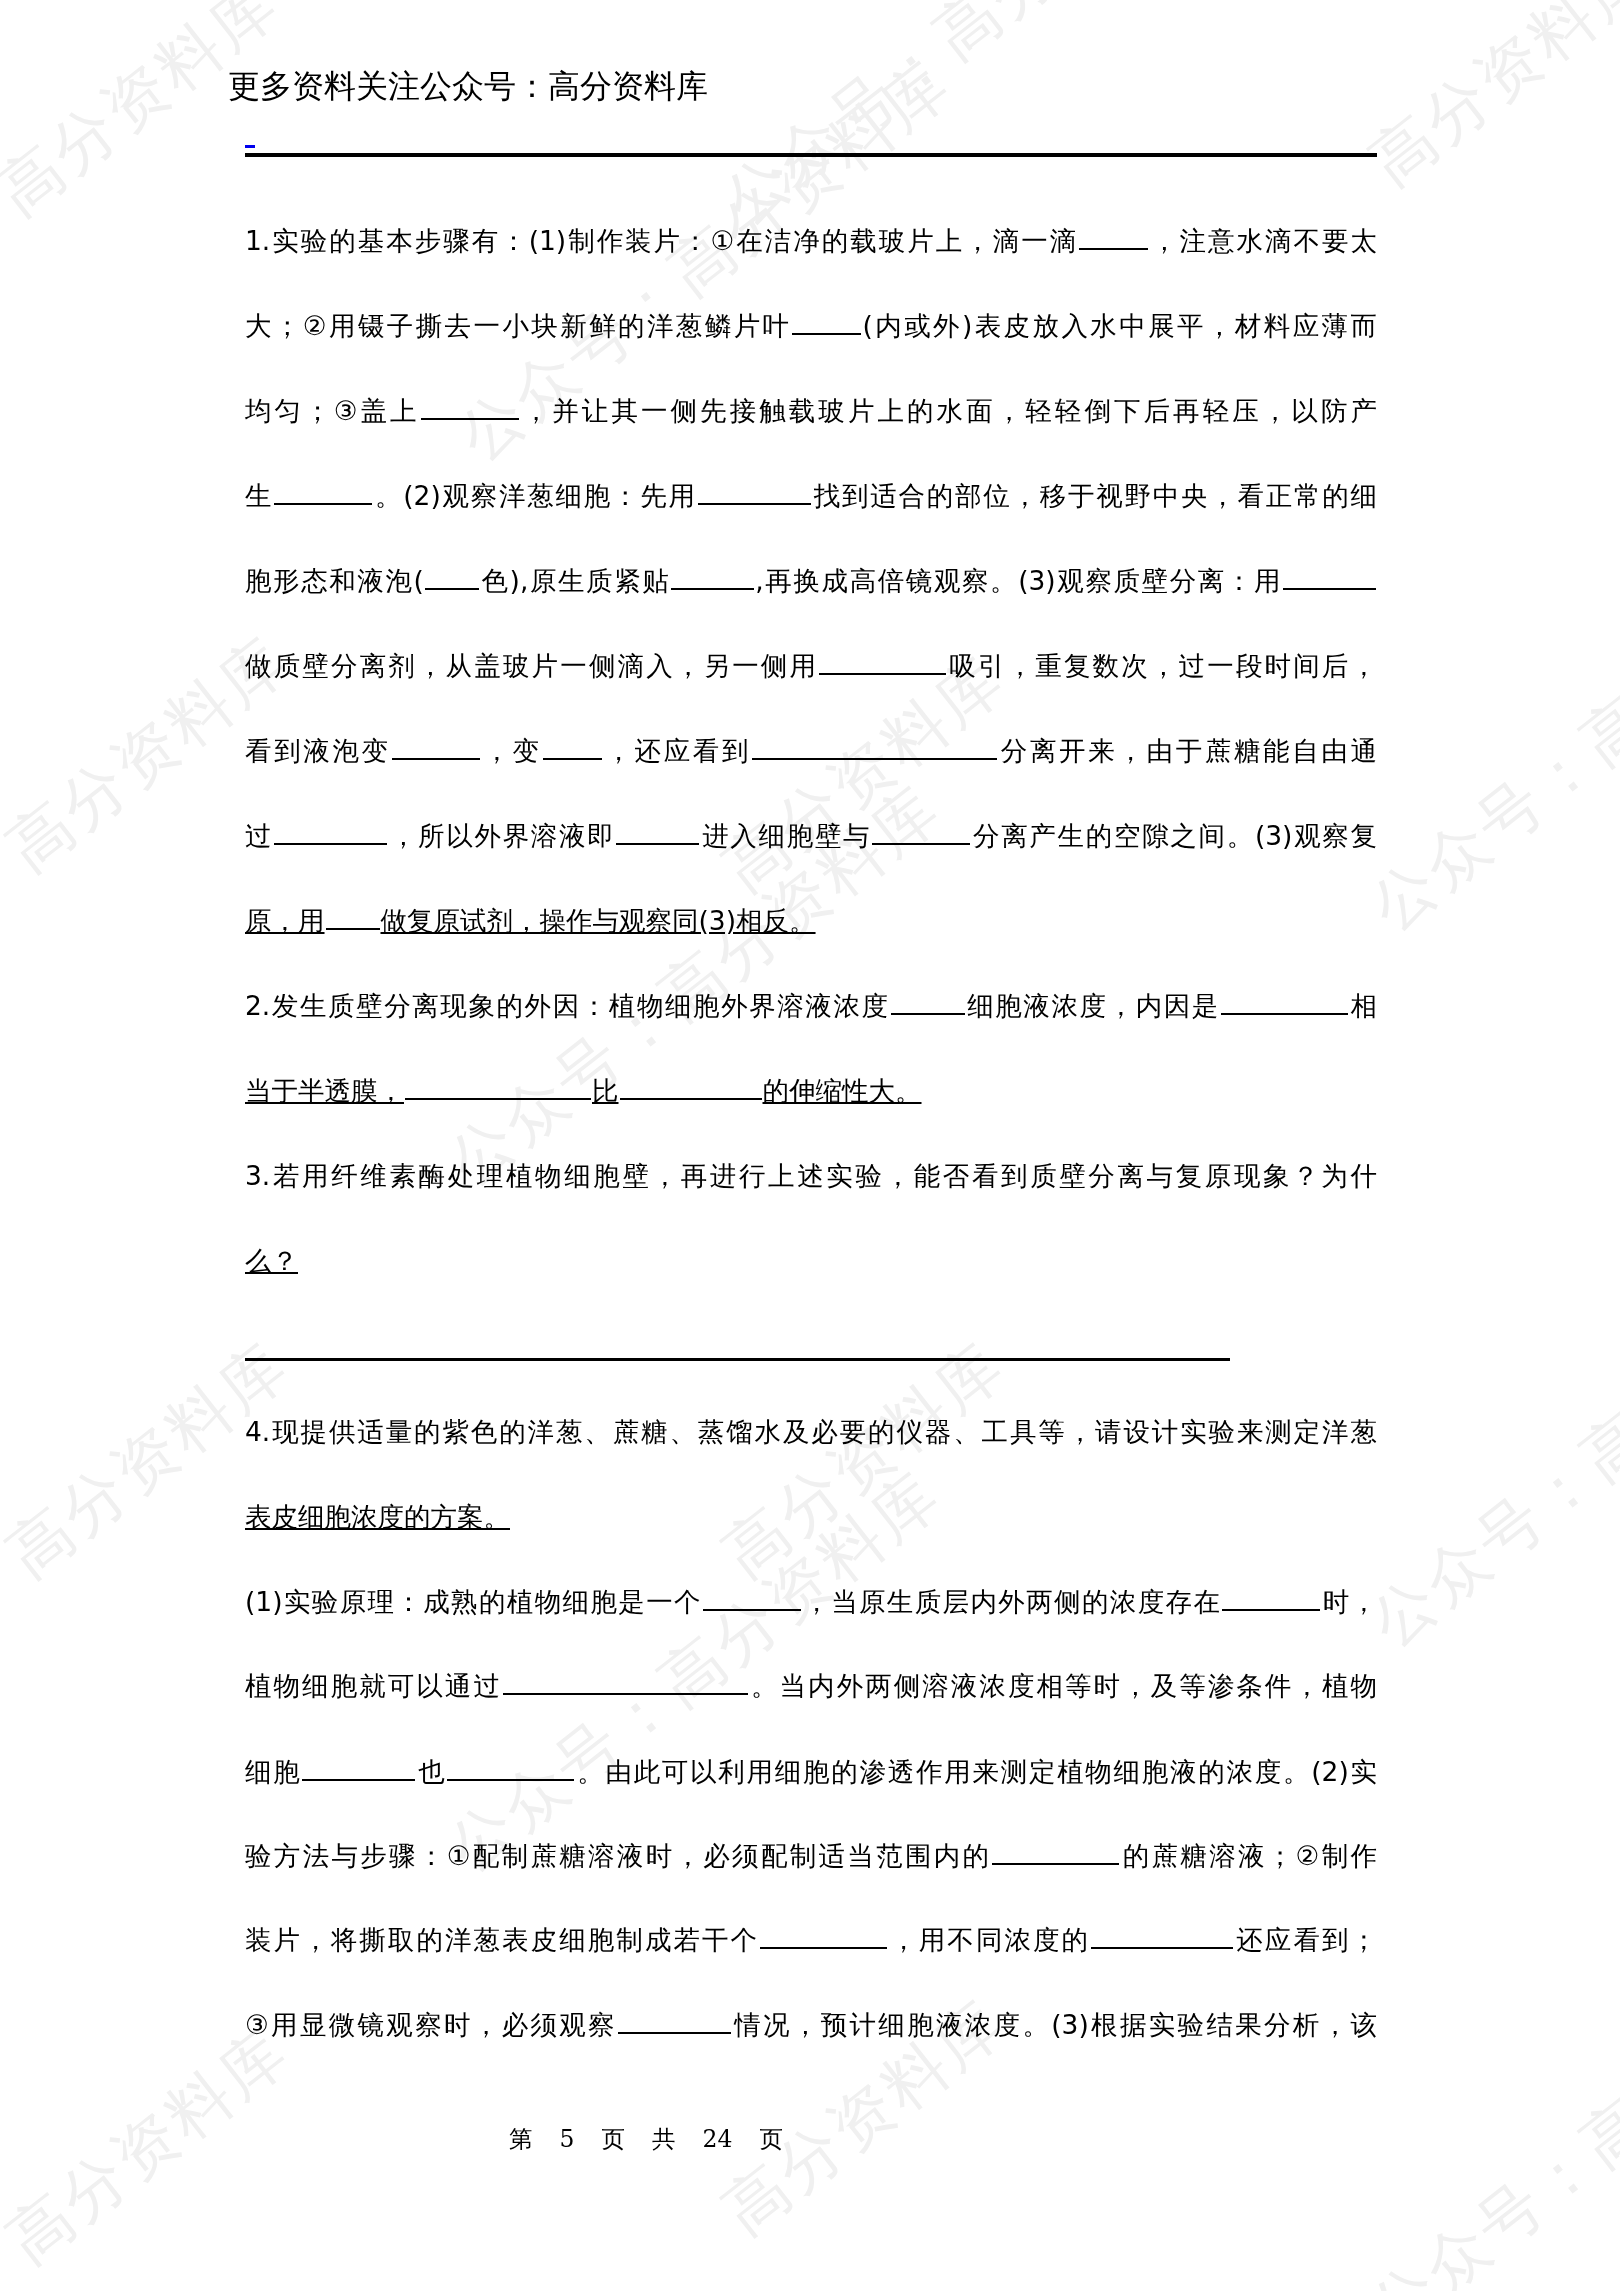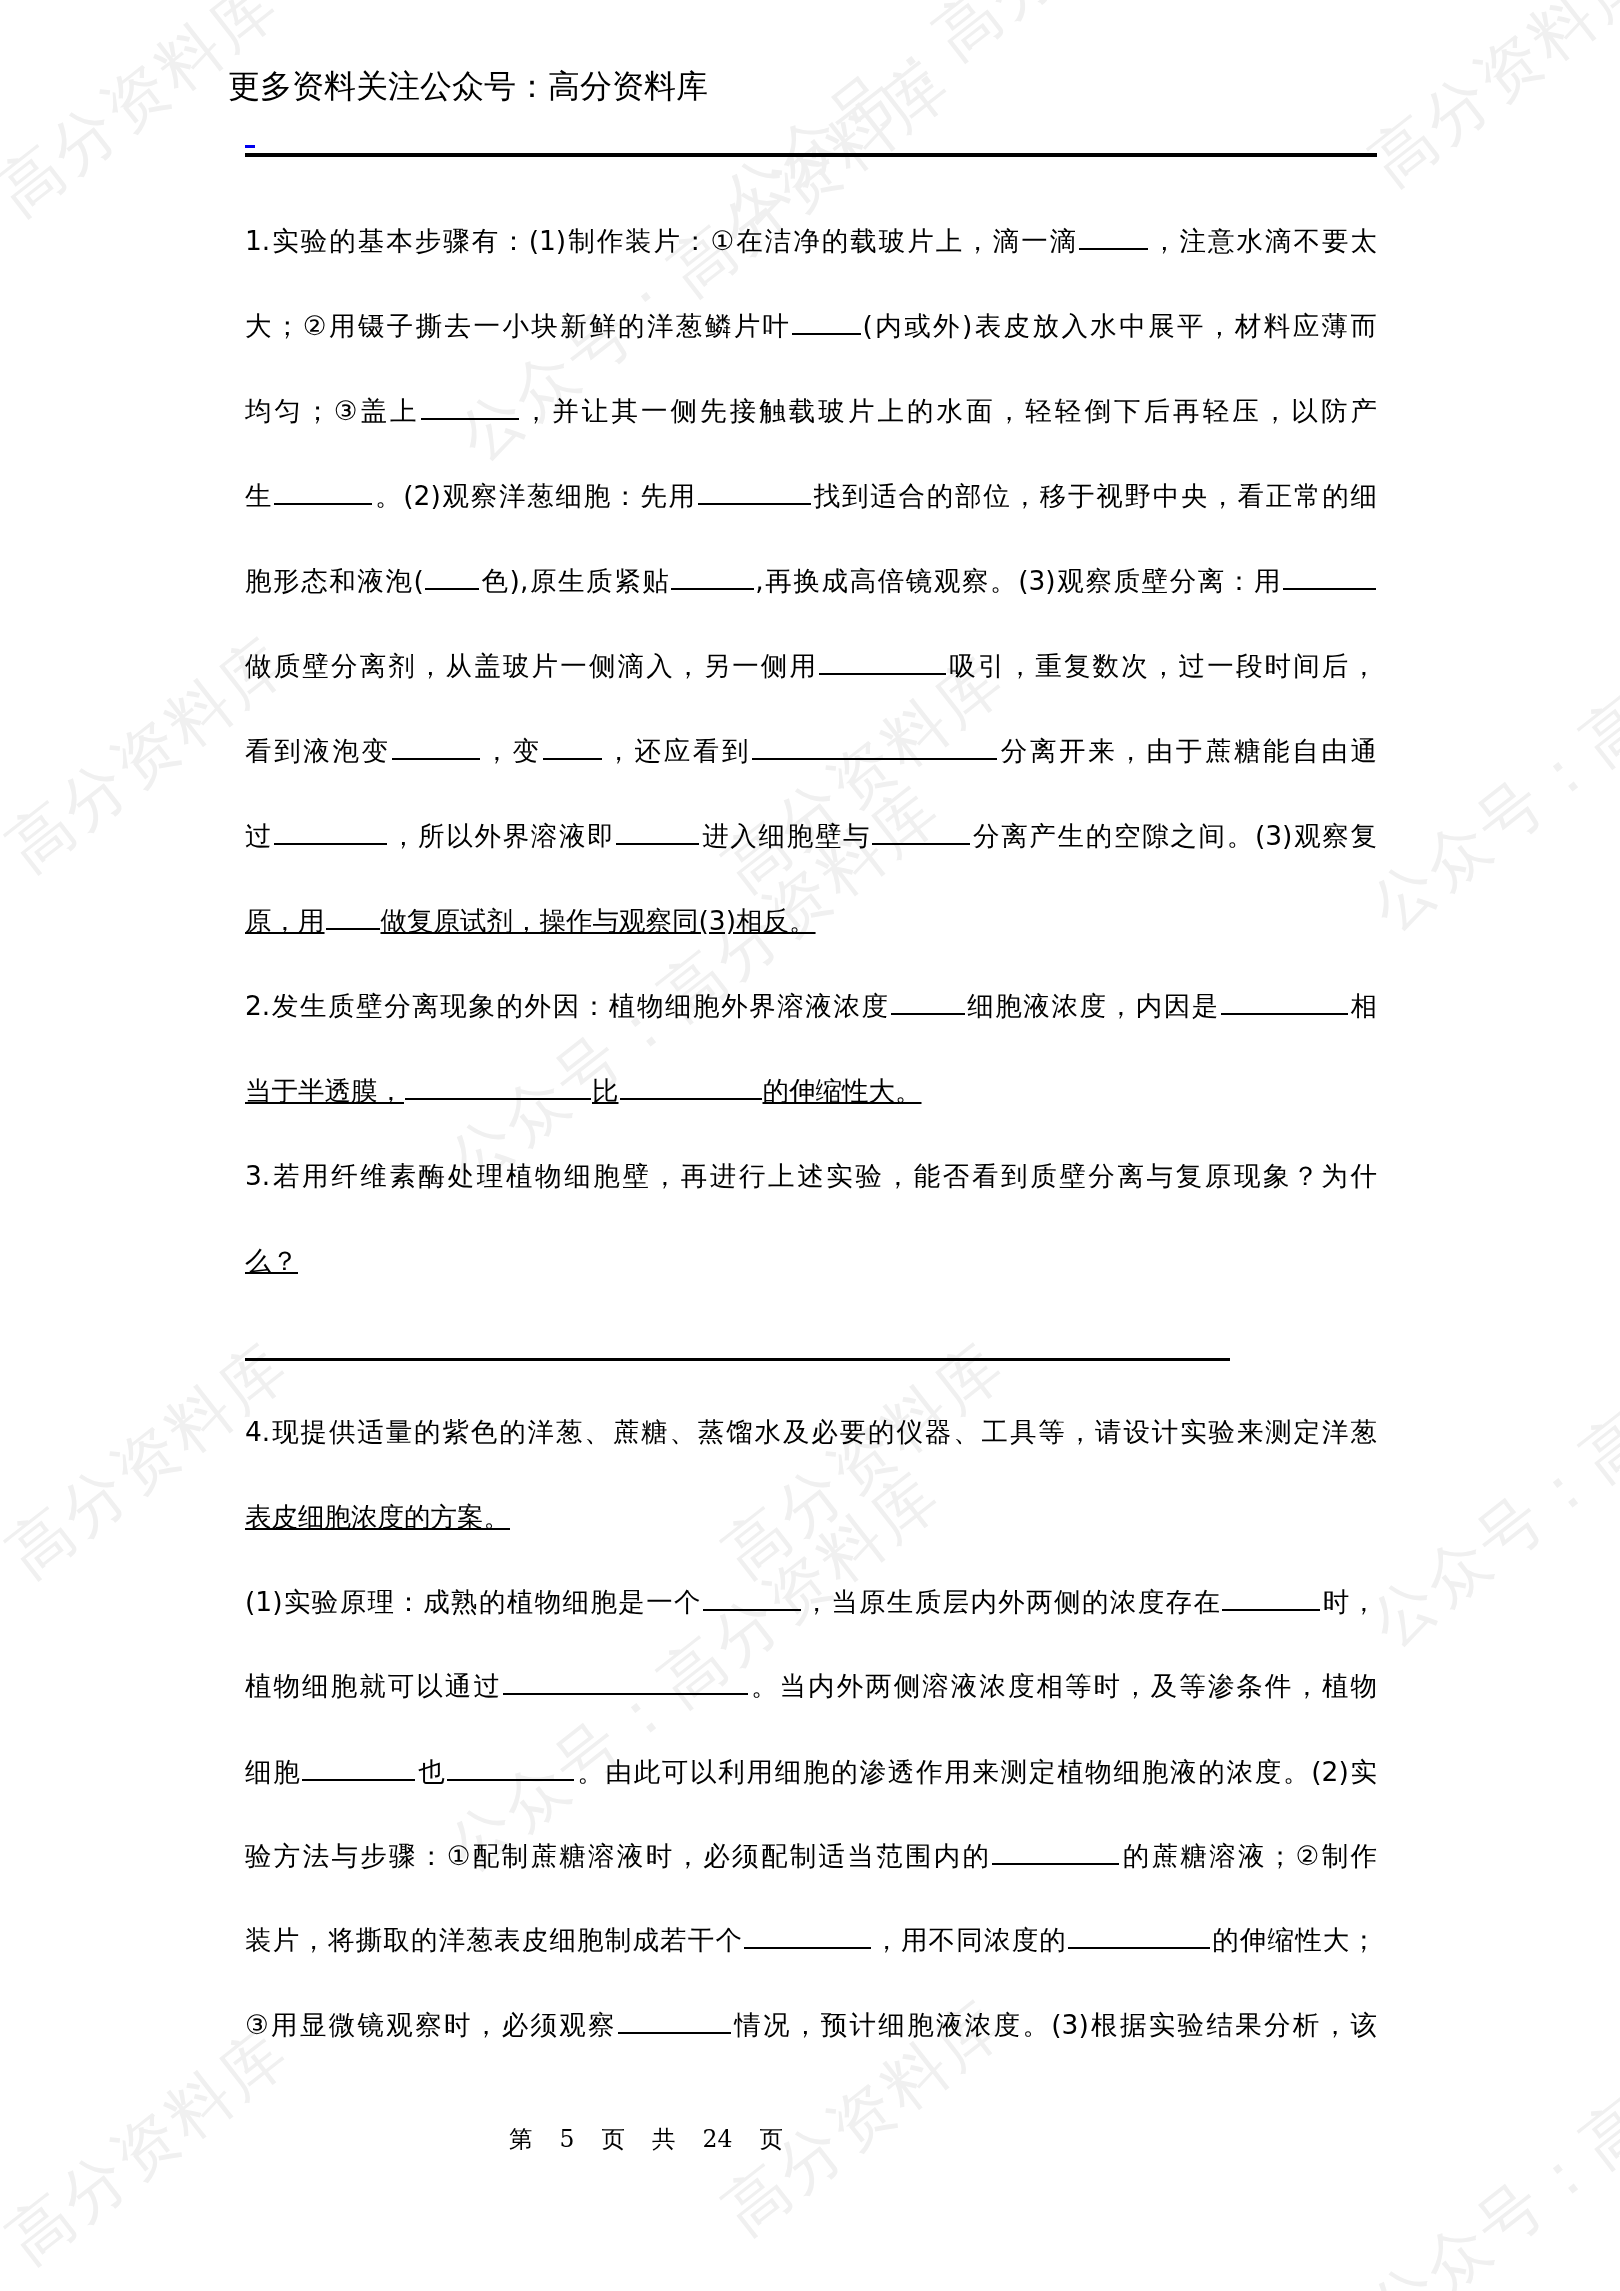--- a/index.html
+++ b/index.html
@@ -59,21 +59,21 @@
     <div class="line" style="top: 987px;"><span>2.发生质壁分离现象的外因：植物细胞外界溶液浓度</span><span class="blank" style="width: 74px;"></span><span>细胞液浓度，内因是</span><span class="blank" style="width: 127px;"></span><span>相</span></div>
     <div class="line last" style="top: 1072px;"><span>当于半透膜，</span><span class="blank" style="width: 186px;"></span><span>比</span><span class="blank" style="width: 142px;"></span><span>的伸缩性大。</span></div>
     <div class="line" style="top: 1158px;"><span>3.若用纤维素酶处理植物细胞壁，再进行上述实验，能否看到质壁分离与复原现象？为什</span></div>
     <div class="line last" style="top: 1243px;"><span>么？</span></div>
     <div class="line" style="top: 1414px;"><span>4.现提供适量的紫色的洋葱、蔗糖、蒸馏水及必要的仪器、工具等，请设计实验来测定洋葱</span></div>
     <div class="line last" style="top: 1499px;"><span>表皮细胞浓度的方案。</span></div>
     <div class="line" style="top: 1583px;"><span>(1)实验原理：成熟的植物细胞是一个</span><span class="blank" style="width: 98px;"></span><span>，当原生质层内外两侧的浓度存在</span><span class="blank" style="width: 98px;"></span><span>时，</span></div>
     <div class="line" style="top: 1667px;"><span>植物细胞就可以通过</span><span class="blank" style="width: 245px;"></span><span>。当内外两侧溶液浓度相等时，及等渗条件，植物</span></div>
     <div class="line" style="top: 1753px;"><span>细胞</span><span class="blank" style="width: 113px;"></span><span>也</span><span class="blank" style="width: 127px;"></span><span>。由此可以利用细胞的渗透作用来测定植物细胞液的浓度。(2)实</span></div>
     <div class="line" style="top: 1837px;"><span>验方法与步骤：①配制蔗糖溶液时，必须配制适当范围内的</span><span class="blank" style="width: 127px;"></span><span>的蔗糖溶液；②制作</span></div>
-    <div class="line" style="top: 1921px;"><span>装片，将撕取的洋葱表皮细胞制成若干个</span><span class="blank" style="width: 127px;"></span><span>，用不同浓度的</span><span class="blank" style="width: 142px;"></span><span>的伸缩性大；</span></div>
+    <div class="line" style="top: 1921px;"><span>装片，将撕取的洋葱表皮细胞制成若干个</span><span class="blank" style="width: 127px;"></span><span>，用不同浓度的</span><span class="blank" style="width: 142px;"></span><span>还应看到；</span></div>
     <div class="line" style="top: 2006px;"><span>③用显微镜观察时，必须观察</span><span class="blank" style="width: 113px;"></span><span>情况，预计细胞液浓度。(3)根据实验结果分析，该</span></div>
   </div>
 
 <div class="answer-line"></div>
 
 <div class="footer">
   <span>第</span>
   <span>5</span>
   <span>页</span>
   <span>共</span>

